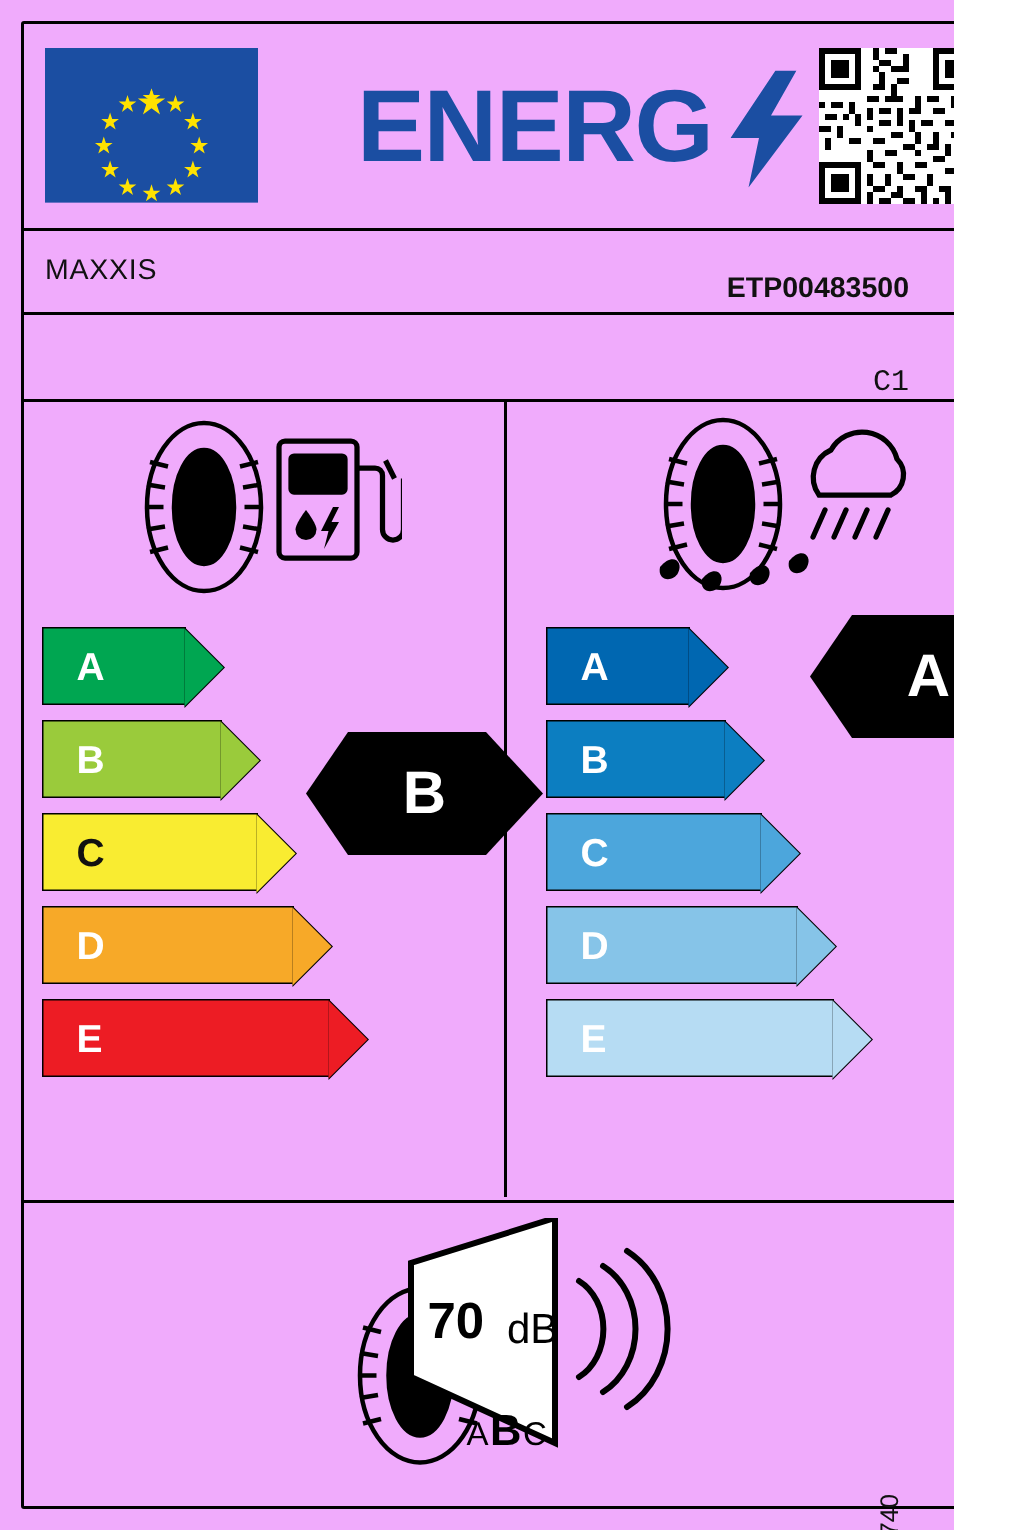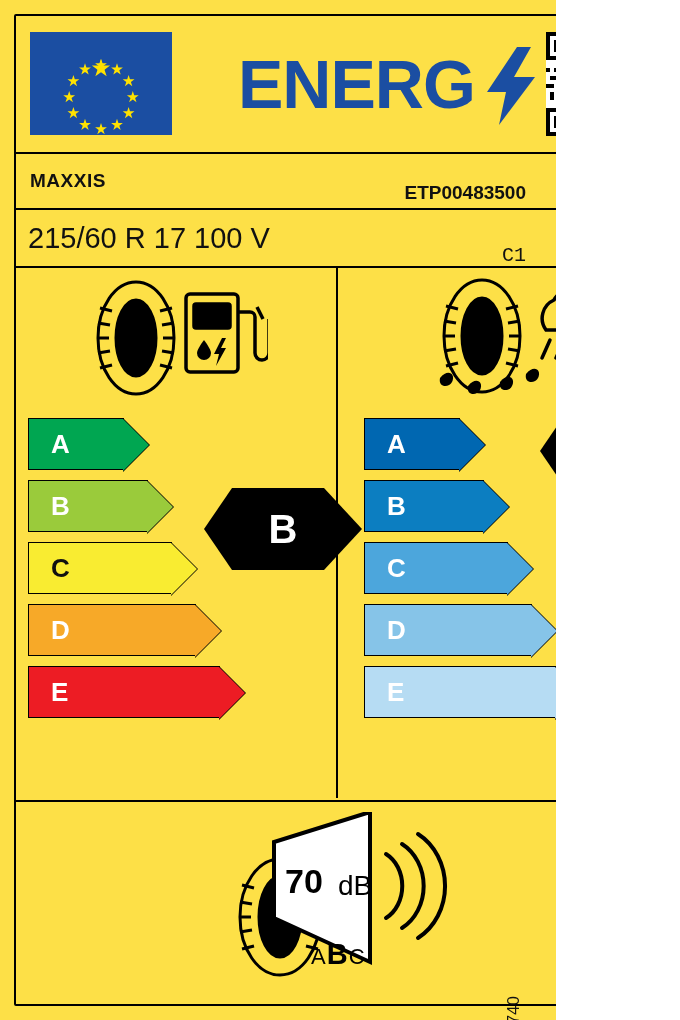--- a/index.html
+++ b/index.html
@@ -3,23 +3,23 @@
 <meta charset="utf-8">
 <style>
   * { box-sizing: border-box; }
   html, body {
     margin: 0; padding: 0;
     background: #ffffff;
     font-family: "Liberation Sans", sans-serif;
   }
   .label {
     position: relative;
-    width: 556px;
+    width: 636px;
     height: 1020px;
-    background: #fde047;
+    background: #f0abfc;
     overflow: hidden;
   }
   .frame {
     position: absolute;
     left: 14px; top: 14px;
     width: 652px; height: 992px;
     border: 2px solid #000;
     border-radius: 2px;
   }
 
@@ -67,21 +67,21 @@
     position: absolute;
     left: 336px; top: 268px;
     width: 2px; height: 530px;
     background: #000;
   }
 
   .brand {
     position: absolute;
     left: 30px; top: 170px;
     font-size: 19px;
-    font-weight: bold;
+    font-weight: normal;
     letter-spacing: 0.5px;
     color: #111;
   }
   .sku {
     position: absolute;
     right: 30px; top: 182px;
     font-size: 19px;
     color: #111;
     font-weight: bold;
   }
@@ -348,21 +348,20 @@
   </div>
 
   <div class="hr hr1"></div>
   <div class="hr hr2"></div>
   <div class="hr hr3"></div>
   <div class="hr hr4"></div>
   <div class="vline"></div>
 
   <div class="brand">MAXXIS</div>
   <div class="sku">ETP00483500</div>
-  <div class="tyre-size">215/60 R 17 100 V</div>
   <div class="tyre-class">C1</div>
 
   <div class="pic-fuel">
     <svg width="180" height="120" viewBox="0 0 180 120">
       <g fill="none" stroke="#000" stroke-width="3">
         <ellipse cx="48" cy="60" rx="38" ry="56"></ellipse>
         <ellipse cx="48" cy="60" rx="20" ry="38" fill="#000"></ellipse>
       </g>
       <g stroke="#000" stroke-width="3">
         <line x1="12" y1="30" x2="24" y2="33"></line>

